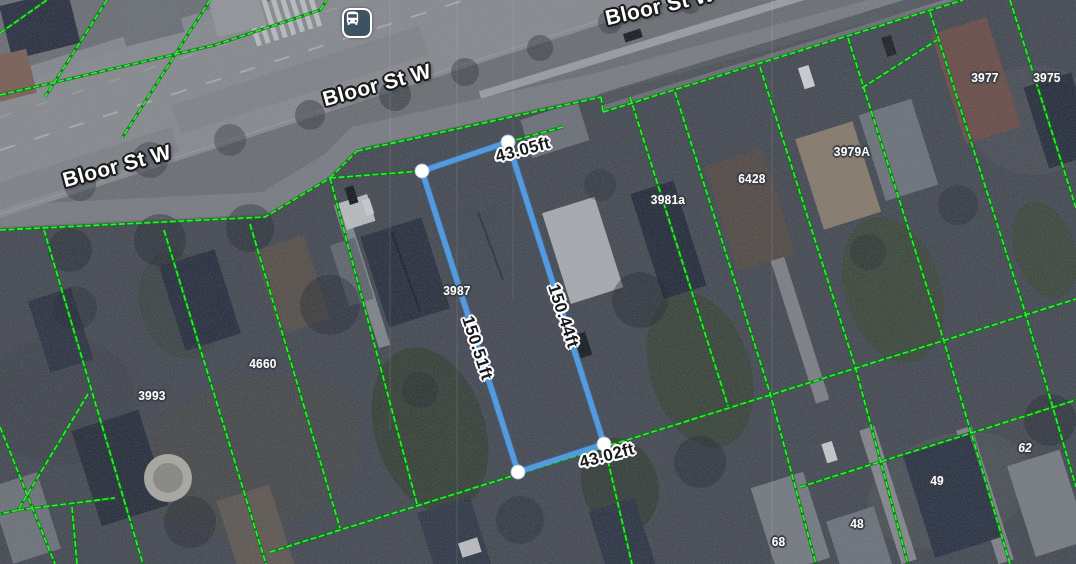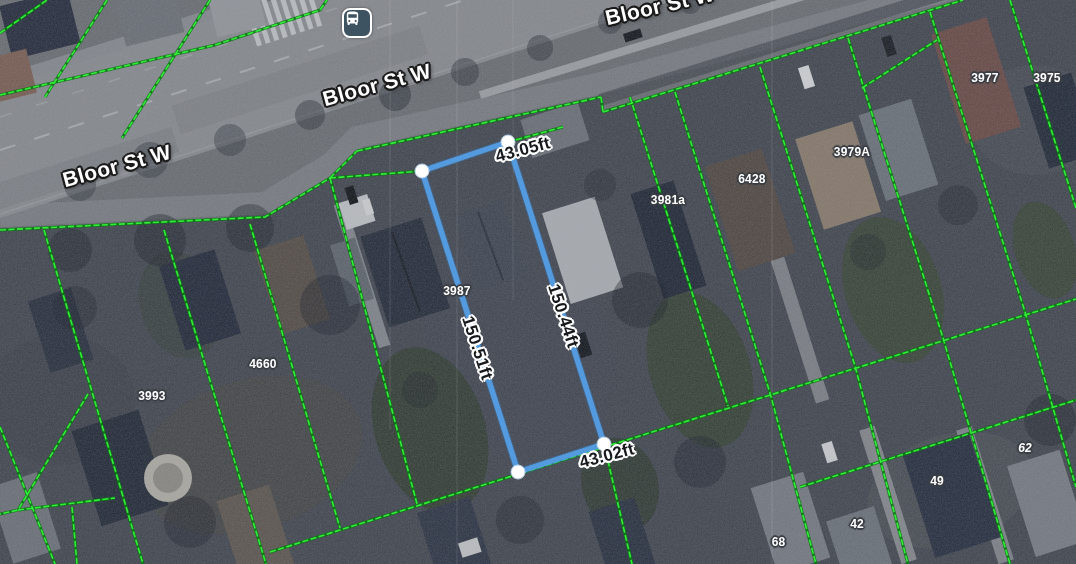--- a/index.html
+++ b/index.html
@@ -233,21 +233,21 @@
 
 <div class="map-label parcel-label" style="left:152px;top:396px;">3993</div>
 <div class="map-label parcel-label" style="left:263px;top:364px;">4660</div>
 <div class="map-label parcel-label" style="left:413px;top:291px;margin-left:44px;">3987</div>
 <div class="map-label parcel-label" style="left:668px;top:200px;">3981a</div>
 <div class="map-label parcel-label" style="left:752px;top:179px;">6428</div>
 <div class="map-label parcel-label" style="left:838px;top:152px;padding-left:28px;">3979A</div>
 <div class="map-label parcel-label" style="left:985px;top:78px;">3977</div>
 <div class="map-label parcel-label" style="left:1047px;top:78px;">3975</div>
 <div class="map-label parcel-label" style="left:773px;top:542px;padding-left:11px;">68</div>
-<div class="map-label parcel-label" style="left:857px;top:524px;">42</div>
+<div class="map-label parcel-label" style="left:857px;top:524px;">48</div>
 <div class="map-label parcel-label" style="left:937px;top:481px;">49</div>
 <div class="map-label parcel-label" style="left:1025px;top:448px;font-style:italic;">62</div>
 
 <div class="map-label measure-label" style="left:523px;top:150px;transform:translate(-50%,-50%) rotate(-15deg);">43.05ft</div>
 <div class="map-label measure-label" style="left:563px;top:316px;transform:translate(-50%,-50%) rotate(72deg);">150.44ft</div>
 <div class="map-label measure-label" style="left:477px;top:348px;transform:translate(-50%,-50%) rotate(72deg);">150.51ft</div>
 <div class="map-label measure-label" style="left:607px;top:456px;transform:translate(-50%,-50%) rotate(-15deg);">43.02ft</div>
 
 <div class="transit-icon">
   <svg width="17" height="17" viewBox="0 0 24 24">

